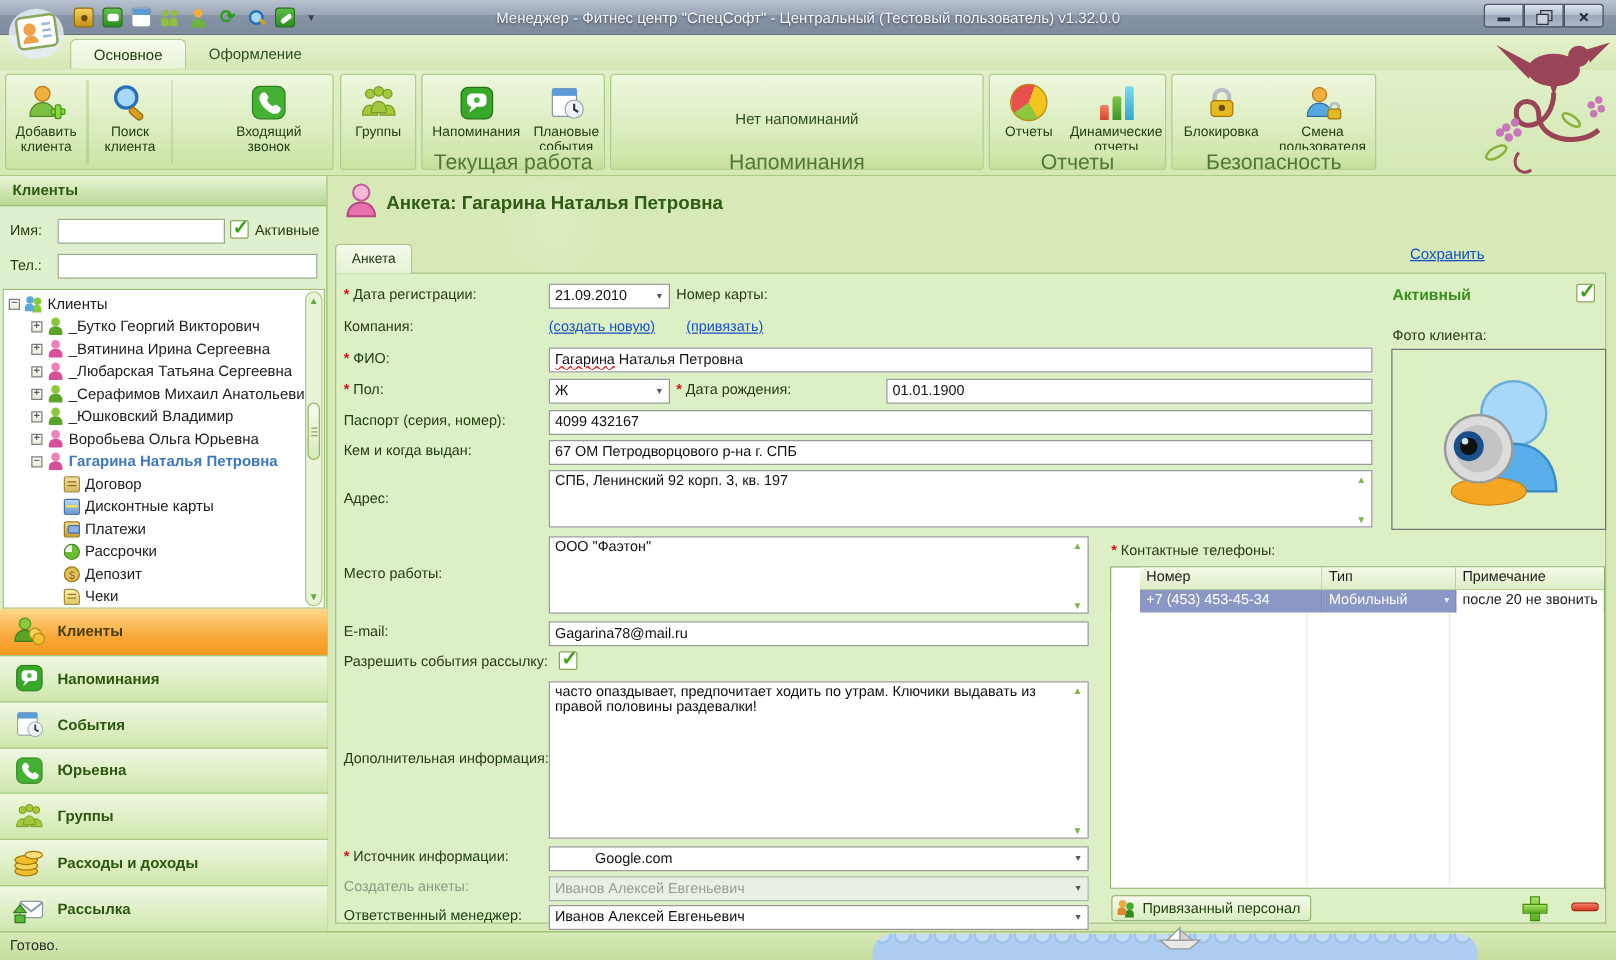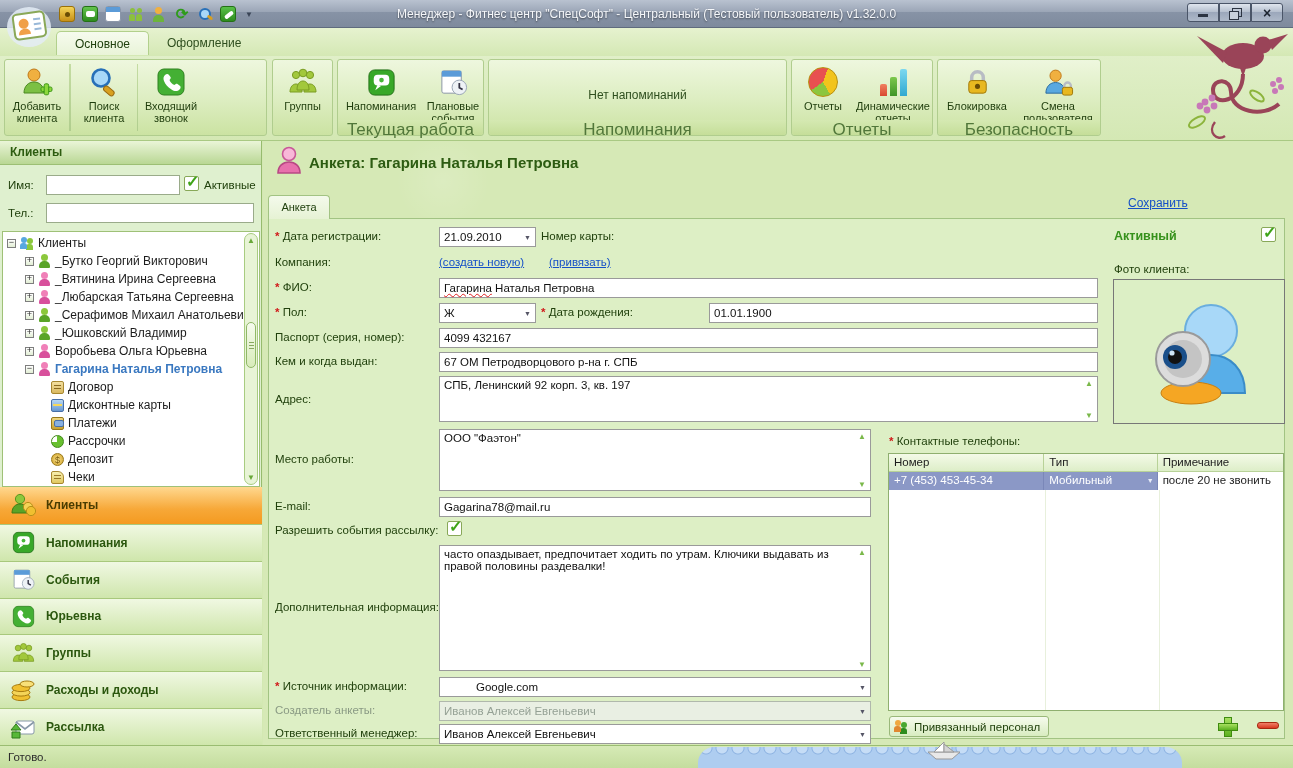--- a/index.html
+++ b/index.html
@@ -132,21 +132,21 @@
   .txa-arrow { position:absolute; width:12px; text-align:center; color:#7ab84a; font-size:8px; cursor:pointer; }
   .fakeinp { position:absolute; height:20px; border:1px solid #9a9a9a; background:#fff; font-size:11.5px; color:#111; padding:3px 4px 0; }
   .squig { text-decoration:underline; text-decoration-style:wavy; text-decoration-color:#e02020; text-decoration-thickness:1px; }
   .linkb { position:absolute; color:#1550c8; text-decoration:underline; font-size:11.5px; cursor:pointer; white-space:nowrap; }
   .active-lbl { position:absolute; left:845px; top:10px; font-weight:bold; color:#35911b; font-size:12.5px; }
   .photo-box { position:absolute; left:844px; top:60px; width:172px; height:145px; border:1px solid #777; background:#dcefc5; display:grid; place-items:center; }
   .ph-title { position:absolute; left:620px; top:216px; font-size:11.5px; color:#20400c; }
   .ptable { position:absolute; left:619px; top:234px; width:396px; height:258px; border:1px solid #8faf6f; background:#fff; display:flex; flex-direction:column; }
   .prow { display:flex; height:18px; flex:none; }
   .pcell { padding:2px 0 0 5px; font-size:11.5px; border-right:1px solid #b8d298; overflow:hidden; white-space:nowrap; }
-  .c1{ width:156px; } .c2{ width:114px; } .c3{ width:126px; border-right:none; }
+  .c1{ width:156px;margin-left:23px; } .c2{ width:114px; } .c3{ width:126px; border-right:none; }
   .phead .pcell { background:linear-gradient(#f4fae8,#ddeec8); color:#1c1c1c; border-bottom:1px solid #b8d298; }
   .pdata .pcell.selc { background:#8b98c6; color:#fff; border-right:1px solid #7a87b8; position:relative; }
   .pdata .pcell.selc .dd { position:absolute; right:3px; top:5px; font-size:7px; color:#e8ecf8; }
   .pdata .pcell.plain { color:#222; }
   .pempty { flex:1; background:linear-gradient(#e8f0dc,#e8f0dc) 156px 0/1px 100% no-repeat, linear-gradient(#e8f0dc,#e8f0dc) 270px 0/1px 100% no-repeat, #fff; }
   .staff-btn { position:absolute; left:620px; top:497px; width:160px; height:21px; border:1px solid #9ab87a; border-radius:3px; background:linear-gradient(#f6fbee,#d8ecc0); display:flex; align-items:center; gap:5px; padding-left:4px; font-size:11.5px; color:#20400c; cursor:pointer; }
   .staffico { width:15px; height:14px; position:relative; }
   .staffico::before { content:""; position:absolute; left:1px; top:0; width:6px; height:6px; border-radius:50%; background:#f0a840; box-shadow:6px 2px 0 #48a830; }
   .staffico::after { content:""; position:absolute; left:0; top:6px; width:7px; height:6px; border-radius:3px 3px 0 0; background:#e08830; box-shadow:6px 2px 0 #2e8c1e; }
   .plusbtn { position:absolute; left:948px; top:497px; width:20px; height:20px; cursor:pointer; }
@@ -240,21 +240,21 @@
       <div class="rbtn" style="width:66px;">
         <span class="ric">
           <svg viewBox="0 0 32 32" width="32" height="32">
             <circle cx="13" cy="12" r="8.5" fill="#a8d8f8" stroke="#2870b8" stroke-width="2.6"></circle>
             <rect x="18" y="19" width="12" height="5.5" rx="2.7" transform="rotate(40 18 19)" fill="#d8a020" stroke="#9a6a10"></rect>
           </svg>
           </span>
         <span>Поиск клиента</span>
       </div>
       <div class="divline"></div>
-      <div class="rbtn" style="width:66px;">
+      <div class="rbtn" style="width:66px;margin-left:44px;">
         <span class="ric">
           <svg viewBox="0 0 32 32" width="32" height="32">
             <rect x="3" y="3" width="26" height="26" rx="6" fill="#44b034" stroke="#2e8020"></rect>
             <path d="M10 9c1.5-1.5 3-1.5 4 0l1.5 2c.8 1-.2 2.2-1 3 1 2.5 2.5 4 5 5 .8-.8 2-1.8 3-1l2 1.5c1.5 1 1.5 2.5 0 4-2 2-5 2-8 0-3.5-2.3-6.2-5-7.5-8.5-1-2.6-.5-4.5 1-6z" fill="#fff"></path>
           </svg>
           </span>
         <span>Входящий звонок</span>
       </div>
     </div>
 

